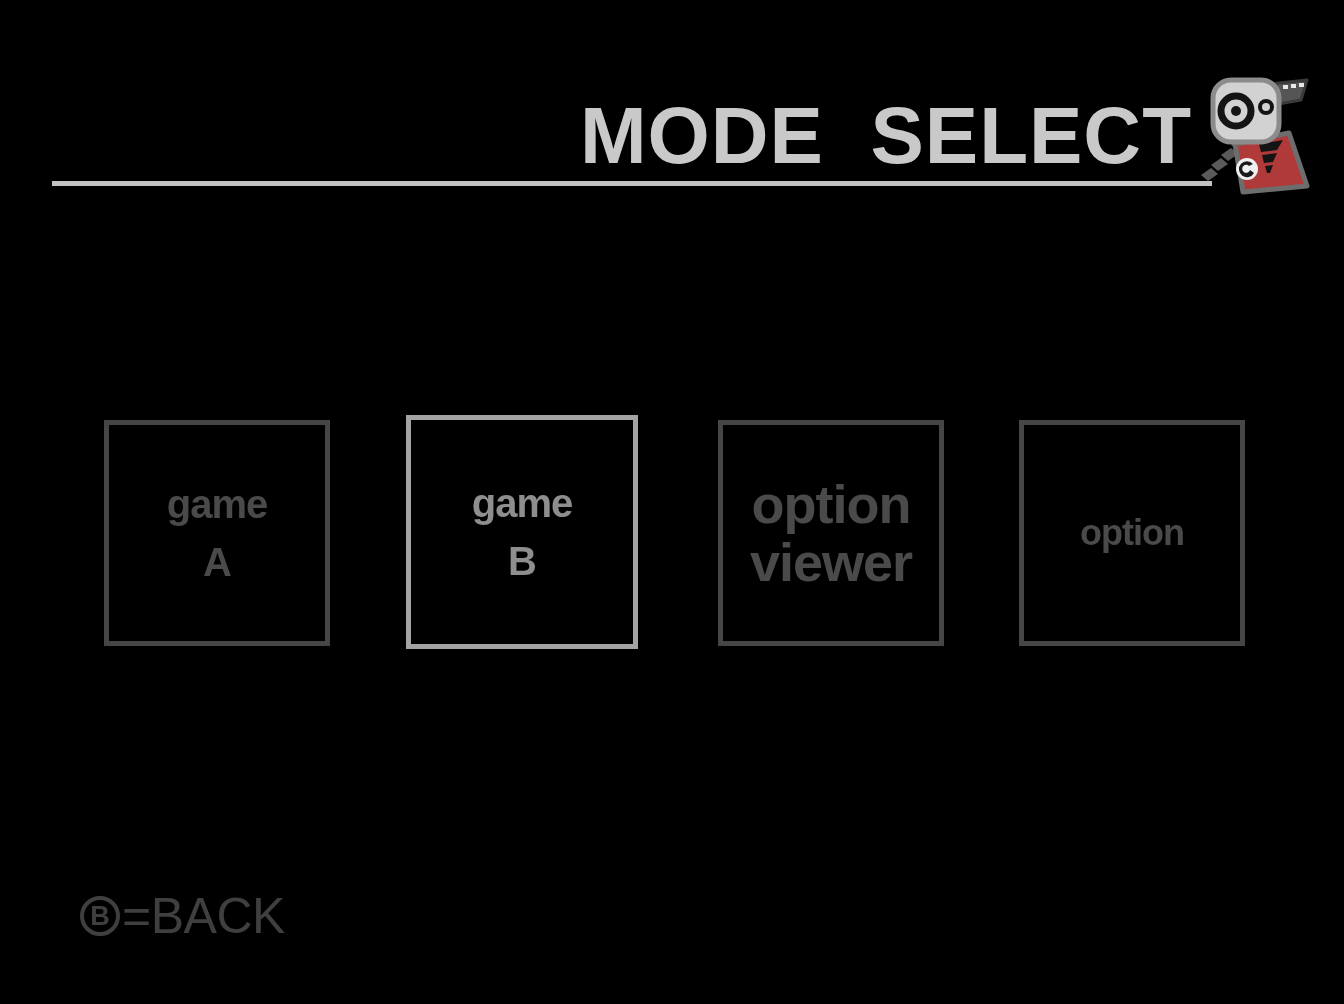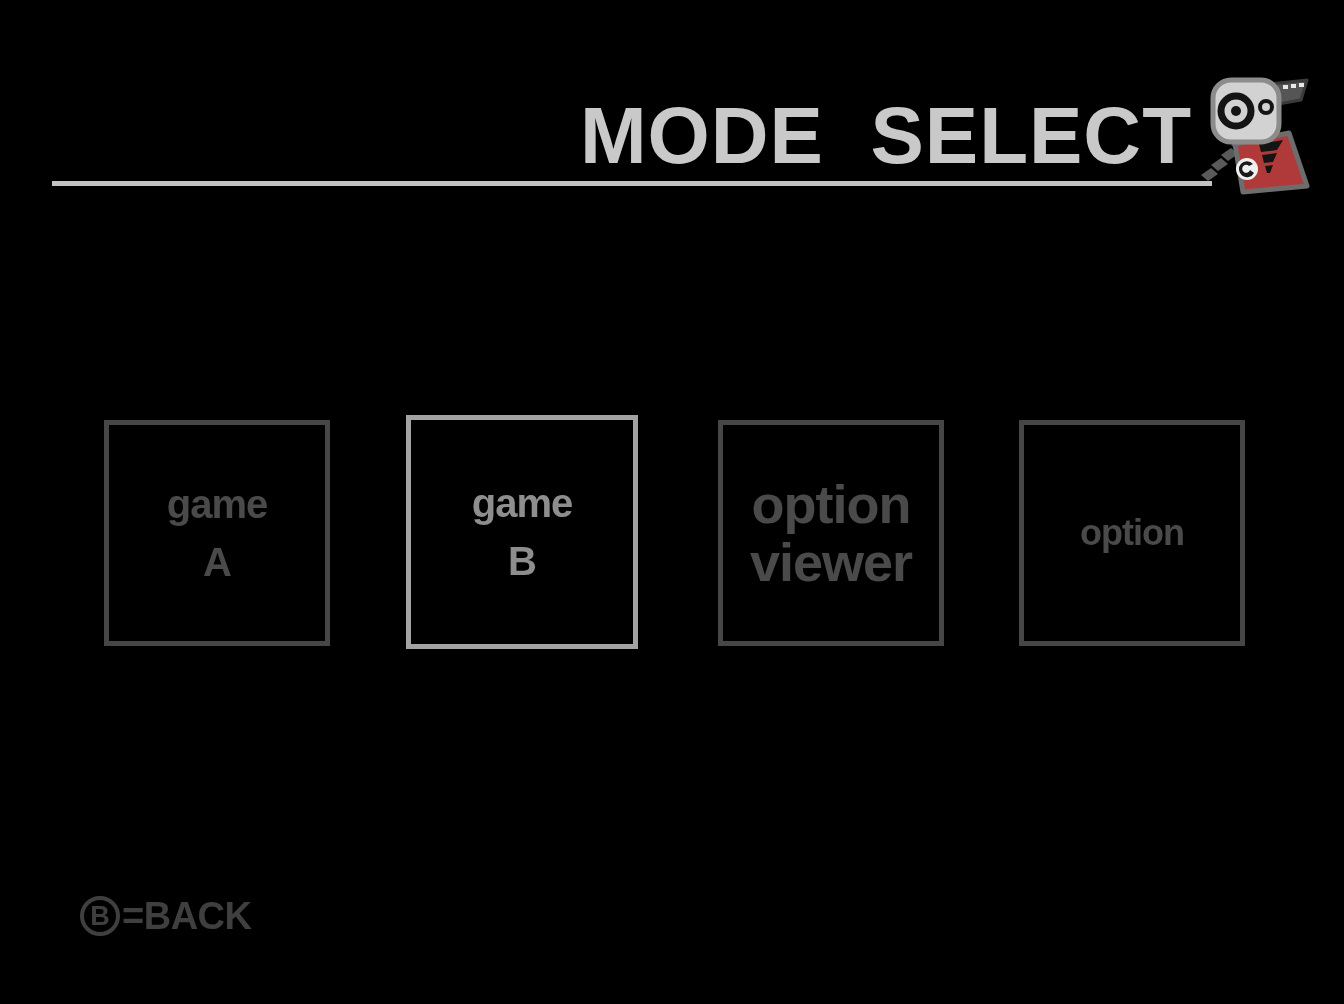--- a/index.html
+++ b/index.html
@@ -141,22 +141,22 @@
   }
   #back-button-glyph .glyph-letter {
     font-family: "Liberation Sans", sans-serif;
     font-weight: bold;
     font-size: 27px;
     line-height: 27px;
     color: #3f3f3f;
   }
   #back-hint-text {
     font-family: "Liberation Sans", sans-serif;
-    font-weight: bold;
-    font-size: 38px;
+    font-weight: normal;
+    font-size: 50px;
     line-height: 38px;
     letter-spacing: -0.5px;
     color: #3f3f3f;
     white-space: pre;
   }
 </style>
 </head>
 <body>
 
 <div id="screen">

